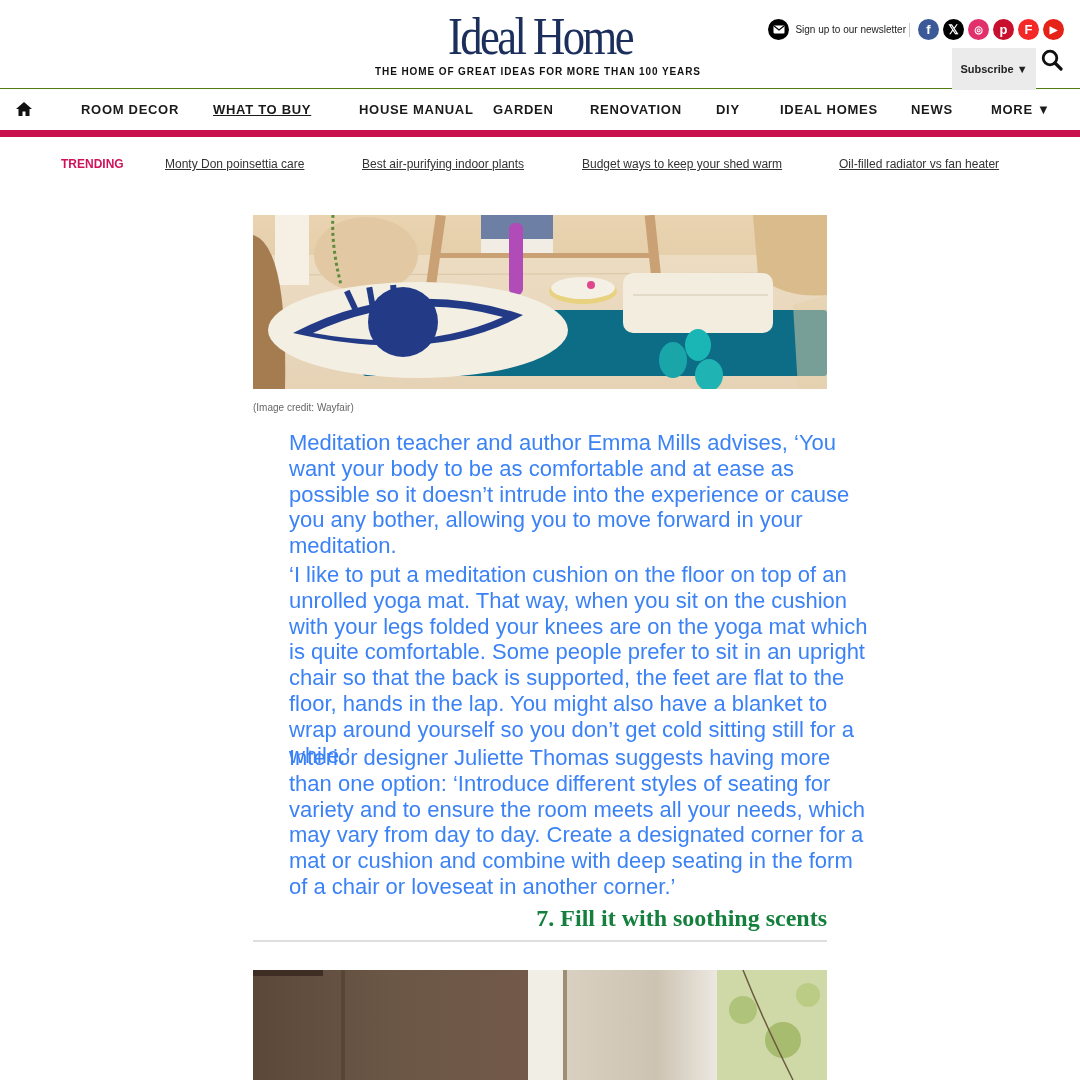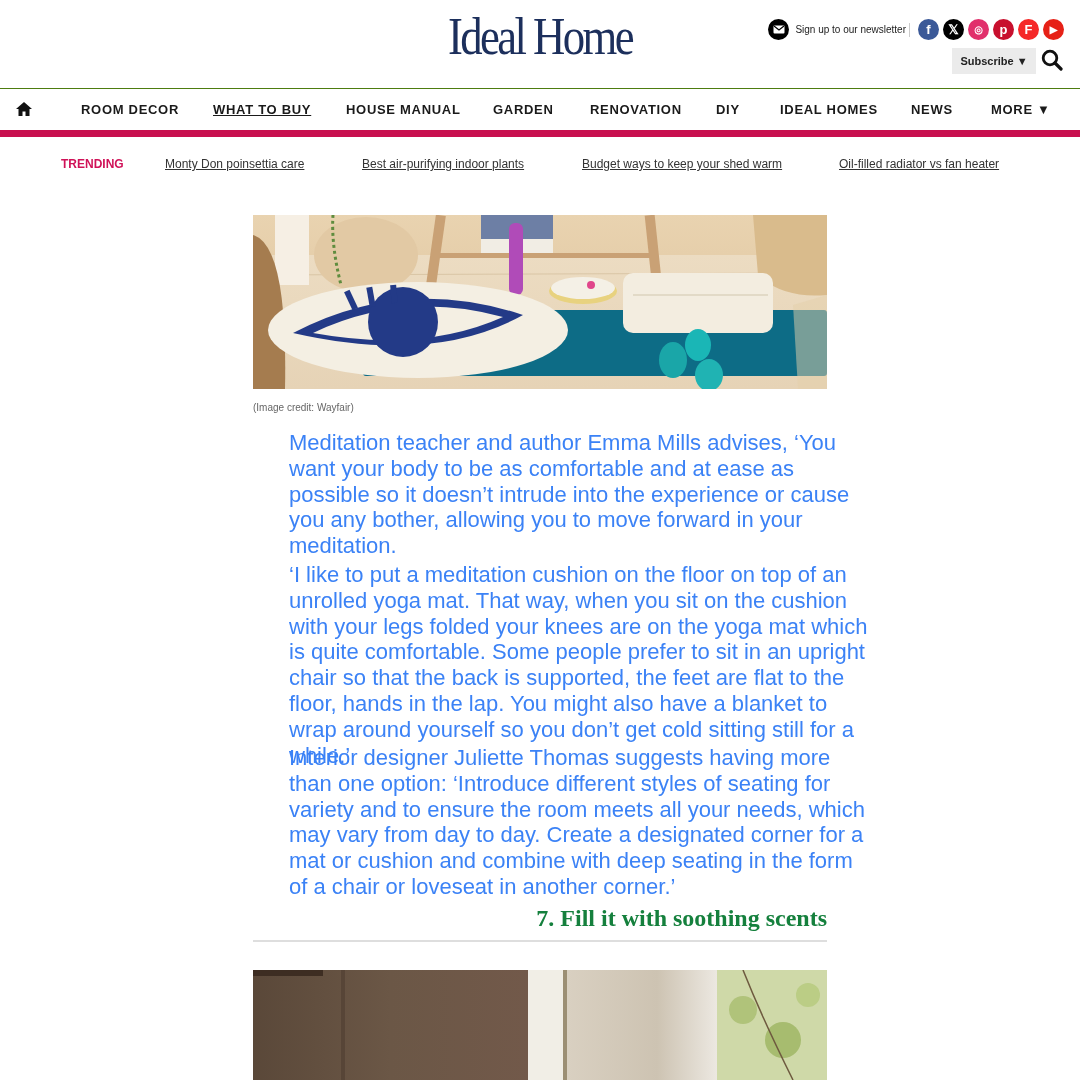--- a/index.html
+++ b/index.html
@@ -7,21 +7,21 @@
     body { font-family: "Liberation Sans", sans-serif; color: #222; position: relative; }
 
     
     .header { position: absolute; top: 0; left: 0; width: 1080px; height: 89px; background: #fff; border-bottom: 1px solid #4d7c0f; }
     .logo { position: absolute; left: 0; width: 1080px; top: 8px; text-align: center; font-family: "Liberation Serif", serif; font-size: 52px; color: #1c2f5c; letter-spacing: -3px; line-height: 58px; transform: scaleX(0.86); }
     .tagline { position: absolute; top: 66px; left: 0; width: 1076px; text-align: center; font-size: 10px; font-weight: bold; letter-spacing: 0.9px; color: #111; }
     .top-right { position: absolute; top: 19px; right: 16px; display: flex; align-items: center; padding-left: 24px; }
     .mail-icon { width: 21px; height: 21px; border-radius: 50%; background: #000; display: flex; align-items: center; justify-content: center; margin-right: 6px; }
     .newsletter { font-size: 10px; color: #222; margin-right: 4px; padding-right: 3px; border-right: 1px solid #ccc; line-height: 14px; }
     .social { width: 21px; height: 21px; border-radius: 50%; margin-left: 4px; display: flex; align-items: center; justify-content: center; color: #fff; font-weight: bold; font-size: 13px; }
-    .subscribe { position: absolute; top: 48px; right: 44px; width: 84px; height: 26px; background: #ebebeb; font-size: 11px; font-weight: bold; color: #222; display: flex; align-items: center; justify-content: center; }
+    .subscribe { position: absolute; top: 48px; right: 44px; width: 84px; height: 42px; background: #ebebeb; font-size: 11px; font-weight: bold; color: #222; display: flex; align-items: center; justify-content: center; }
     .search-icon { position: absolute; top: 49px; right: 17px; width: 22px; height: 22px; }
 
     
     .nav { position: absolute; top: 90px; left: 0; width: 1080px; height: 40px; display: flex; align-items: center; }
     .home-icon { position: absolute; left: 15px; top: 10px; width: 18px; height: 18px; }
     .nav-item { position: absolute; top: 12px; font-size: 13px; font-weight: bold; letter-spacing: 0.7px; color: #1a1a1a; white-space: nowrap; }
     .nav-bar { position: absolute; top: 130px; left: 0; width: 1080px; height: 7px; background: #c8104f; }
 
     
     .trending-label { position: absolute; top: 157px; left: 61px; font-size: 12px; font-weight: bold; color: #d01258; }
@@ -33,20 +33,21 @@
     .para { position: absolute; left: 253px; width: 580px; font-size: 22px; line-height: 25.8px; color: #3b82f6; margin-left: 36px; }
     .section-heading { position: absolute; top: 905px; left: 253px; width: 574px; text-align: right; font-family: "Liberation Serif", serif; font-size: 24px; color: #15803d; }
     .heading-rule { position: absolute; top: 940px; left: 253px; width: 574px; height: 2px; background: #dedede; }
     .img2 { position: absolute; top: 970px; left: 253px; width: 574px; height: 110px; overflow: hidden; }
   </style>
 </head>
 <body>
 
 <div class="header">
   <div class="logo">Ideal Home</div>
+  <div class="tagline">THE HOME OF GREAT IDEAS FOR MORE THAN 100 YEARS</div>
 
   <div class="top-right">
     <span class="mail-icon">
       <svg width="12" height="9" viewBox="0 0 12 9">
           <rect x="0.5" y="0.5" width="11" height="8" rx="1" fill="#fff"></rect>
           <path d="M1 1 L6 5 L11 1" stroke="#000" stroke-width="1.2" fill="none"></path>
         </svg>
     </span>
     <span class="newsletter">Sign up to our newsletter</span>
     <span class="social" id="s0" style="background: rgb(59, 89, 152);">f</span>
@@ -63,21 +64,21 @@
     <line x1="14" y1="14" x2="20" y2="20" stroke="#111" stroke-width="3.2" stroke-linecap="round"></line>
   </svg>
 </div>
 
 <div class="nav">
   <svg class="home-icon" viewBox="0 0 18 18">
     <path d="M9 2 L1 9 L3.5 9 L3.5 16 L7.5 16 L7.5 11.5 L10.5 11.5 L10.5 16 L14.5 16 L14.5 9 L17 9 Z" fill="#111"></path>
   </svg>
   <span class="nav-item" id="n0" style="left: 81px;">ROOM DECOR</span>
   <span class="nav-item" id="n1" style="left: 213px; text-decoration: underline;">WHAT TO BUY</span>
-  <span class="nav-item" id="n2" style="left: 346px;">HOUSE MANUAL</span>
+  <span class="nav-item" id="n2" style="left: 359px;">HOUSE MANUAL</span>
   <span class="nav-item" id="n3" style="left: 493px;">GARDEN</span>
   <span class="nav-item" id="n4" style="left: 590px;">RENOVATION</span>
   <span class="nav-item" id="n5" style="left: 716px;">DIY</span>
   <span class="nav-item" id="n6" style="left: 780px;">IDEAL HOMES</span>
   <span class="nav-item" id="n7" style="left: 911px;">NEWS</span>
   <span class="nav-item" id="n8" style="left: 991px;">MORE ▼</span>
 </div>
 <div class="nav-bar" style="background: rgb(200, 16, 79);"></div>
 
 <span class="trending-label">TRENDING</span>

